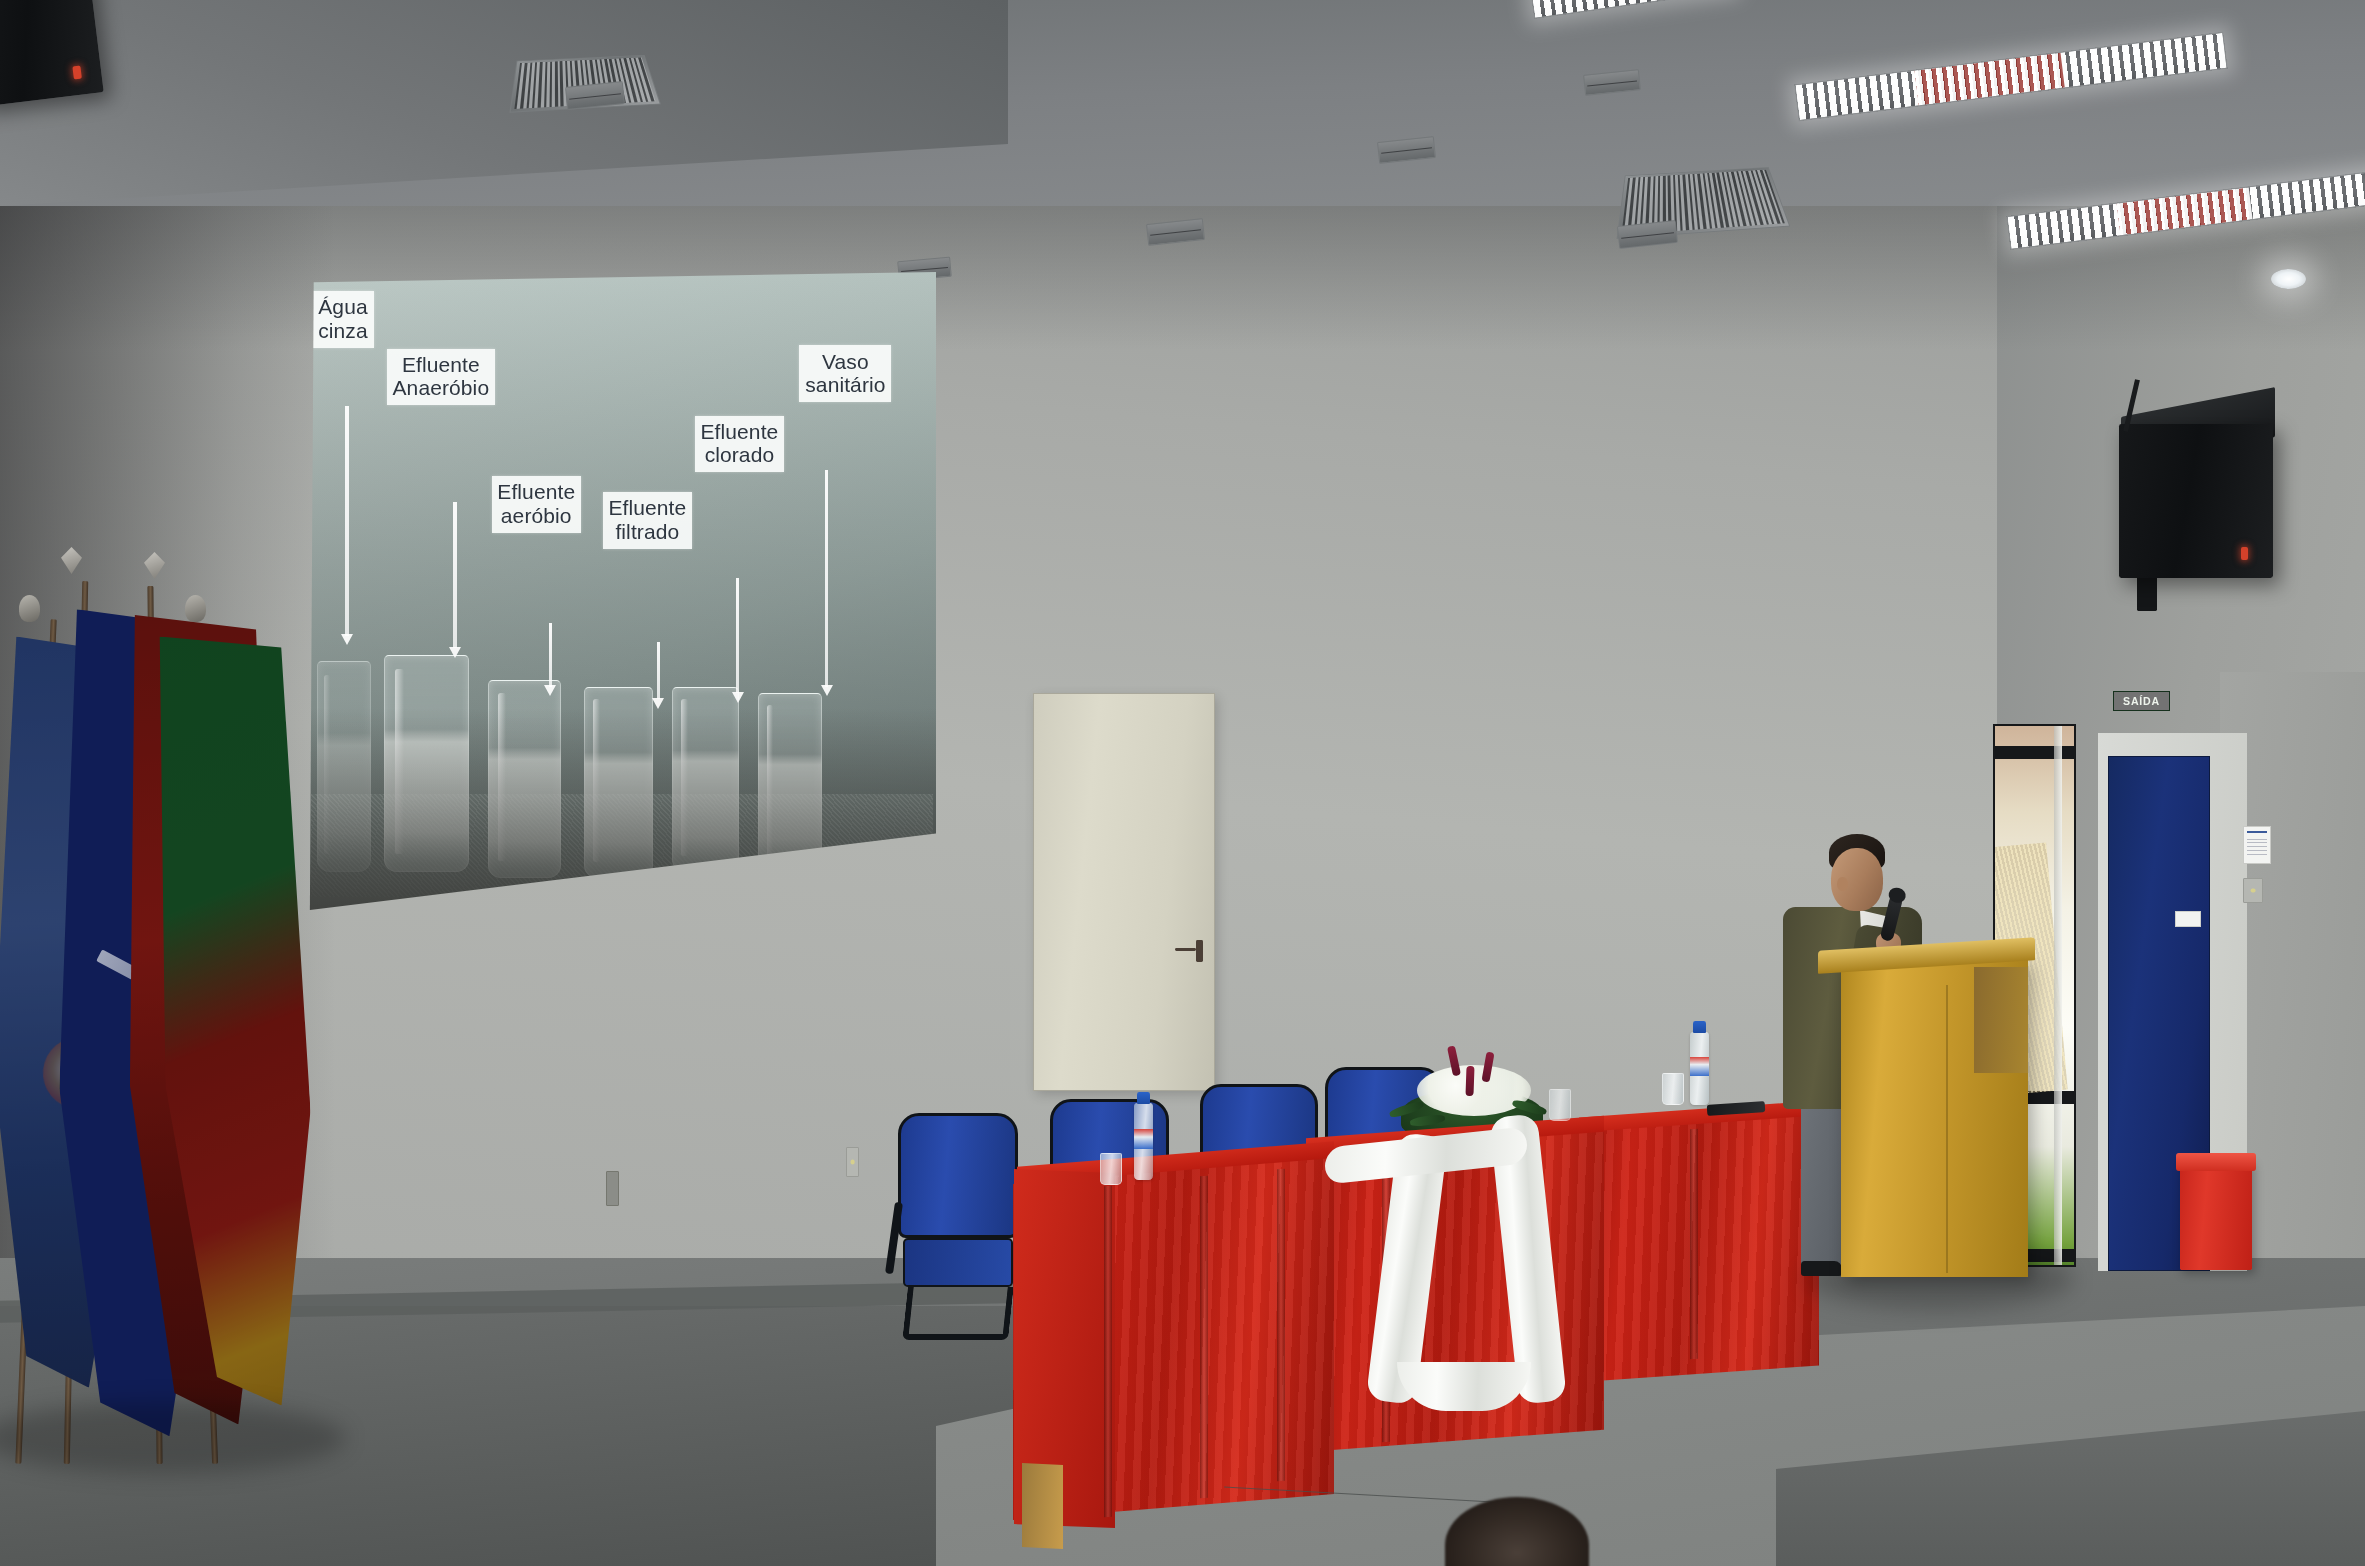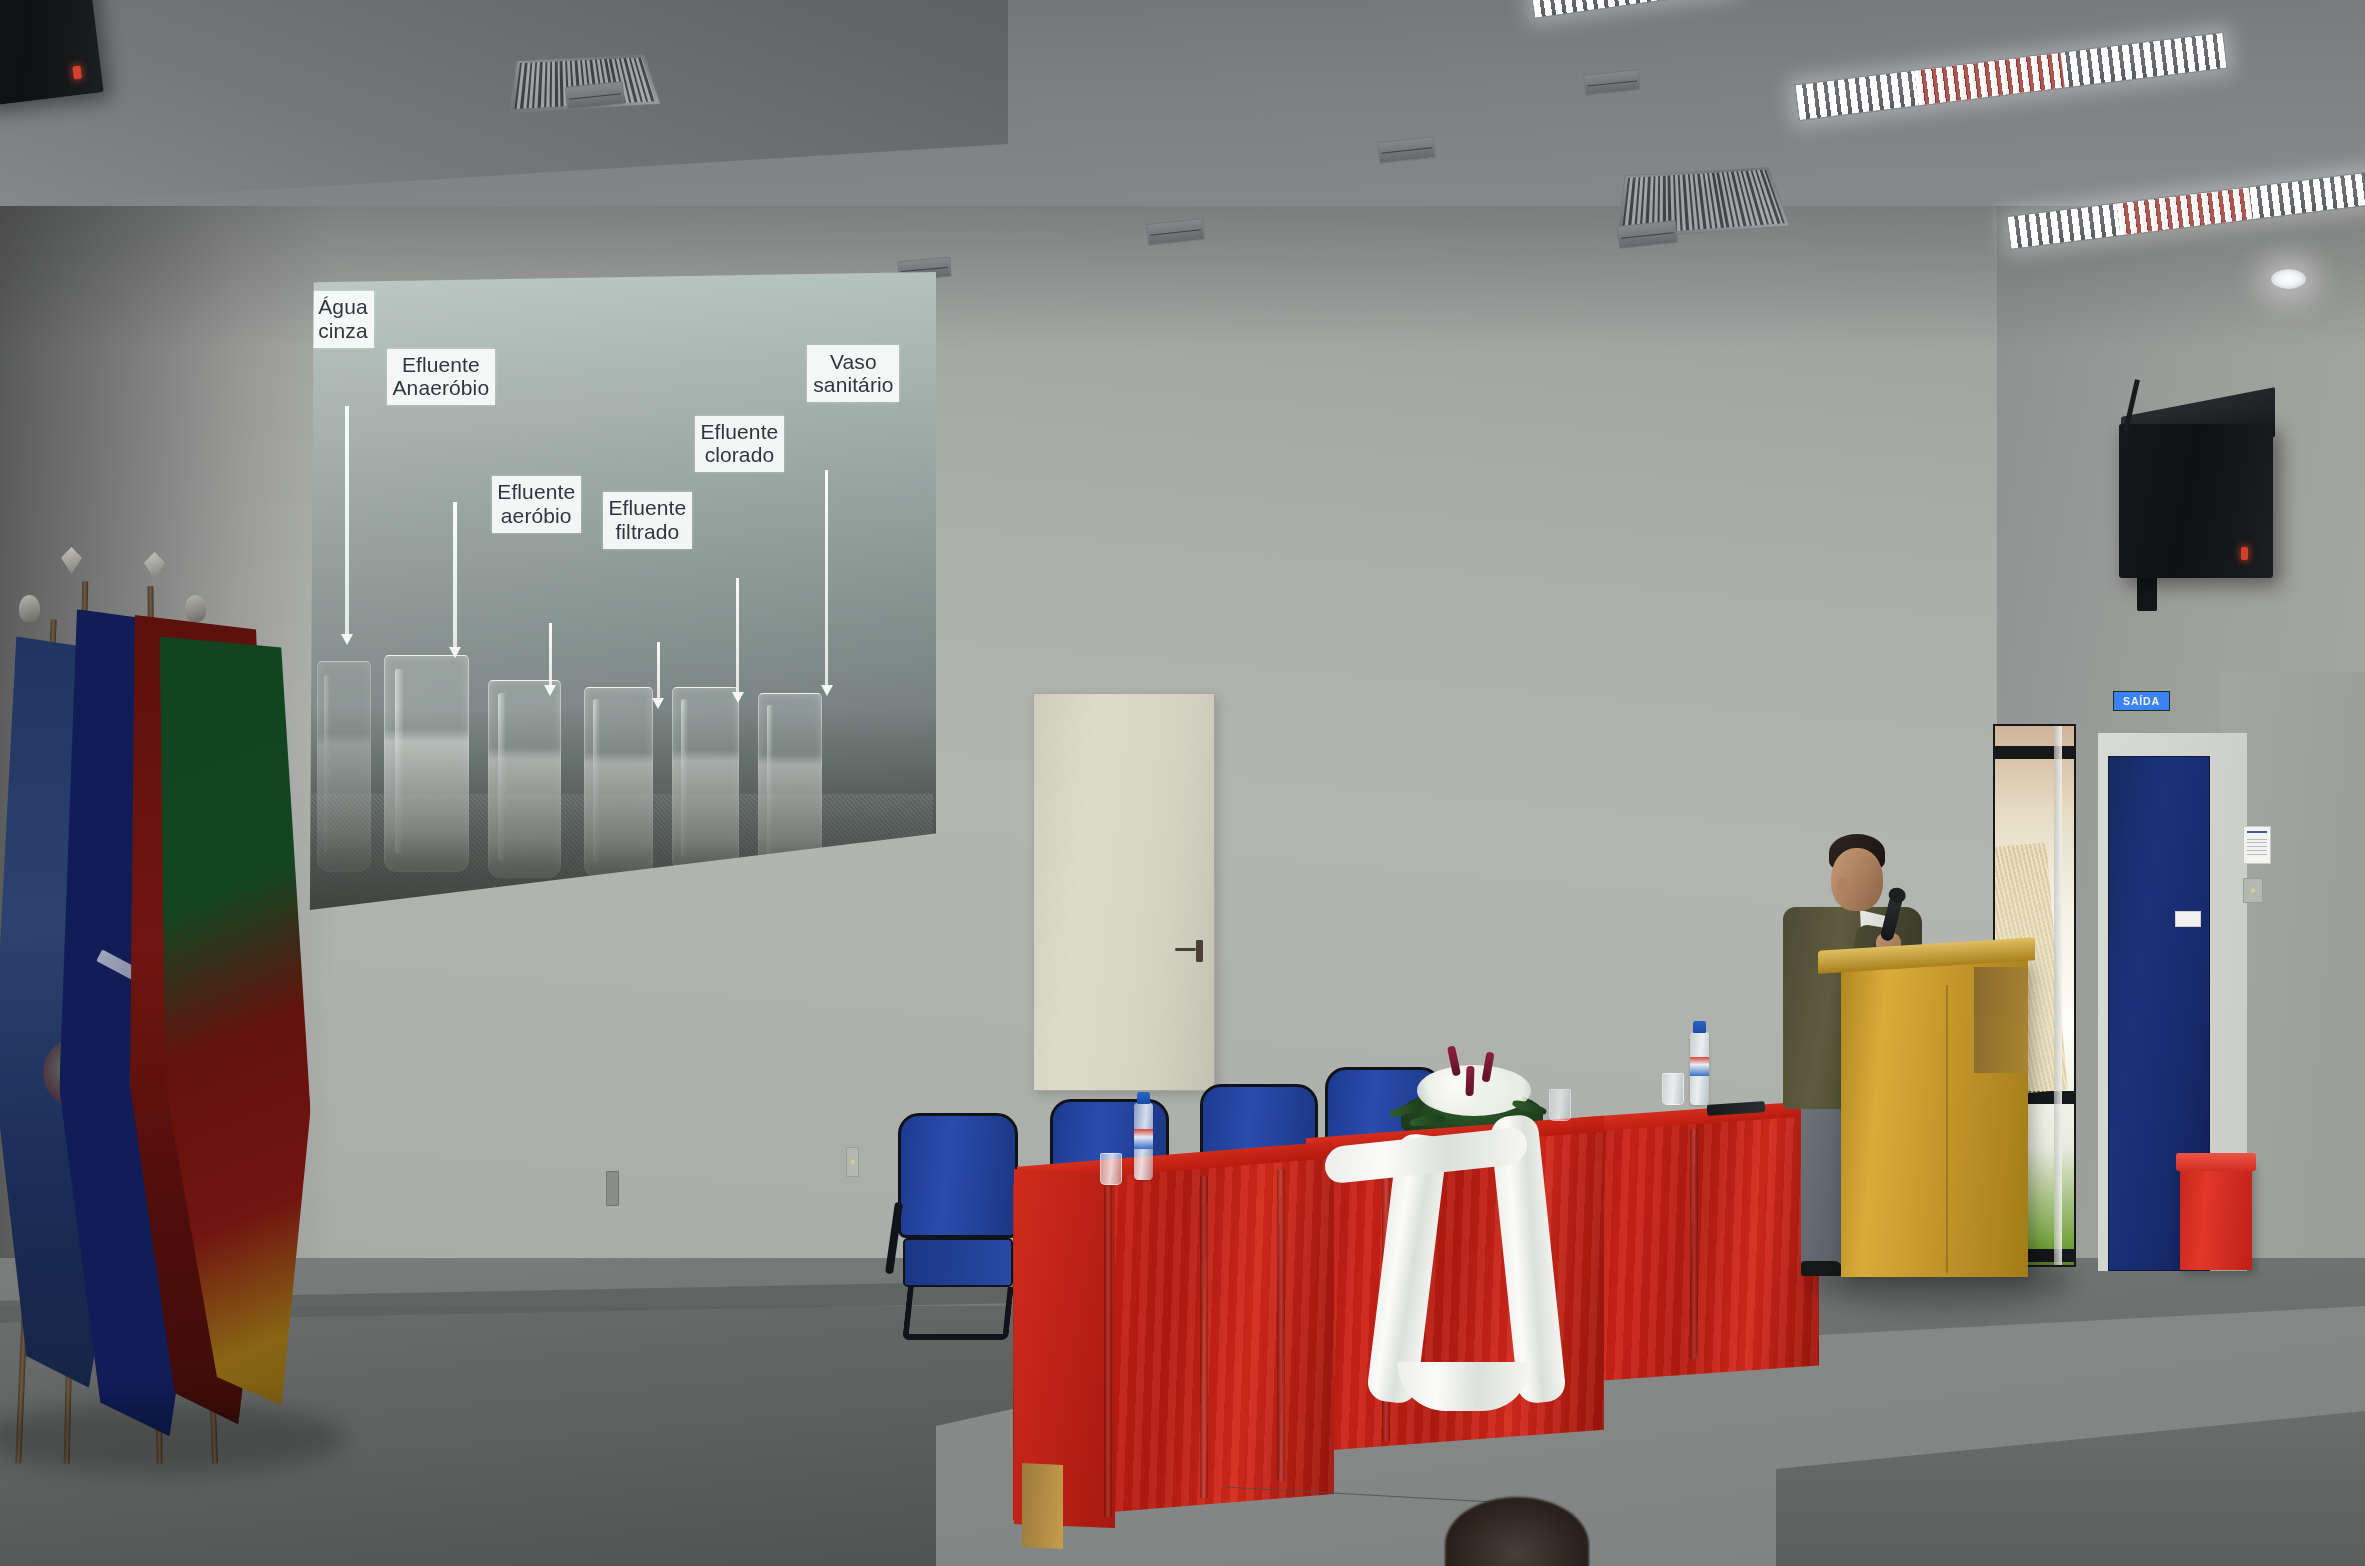--- a/index.html
+++ b/index.html
@@ -205,21 +205,21 @@
     position:absolute; background:#141618; border-radius:1.4px;
   }
   .spk-top{
     position:absolute;
     background:linear-gradient(170deg,#2b2e30,#17191b);
     border-radius:1.9px;
   }
 
   .exit-sign{
     position:absolute; left:2113px; top:691px; width:57px; height:20px;
-    background:#3b82f6; border:1px solid #16301d;
+    background:#737373; border:1px solid #16301d;
     display:flex; align-items:center; justify-content:center;
   }
   .exit-sign span{
     color:#eef4ec; font-size:10.6px; font-weight:bold; letter-spacing:0.8px;
   }
 
   .wall-poster{
     position:absolute; left:2127px; top:734px; width:111px; height:30px;
     background:
       linear-gradient(95deg,#c9b79a 0%,#ddcdb4 22%,#b6a489 40%,#e3d6bf 60%,#a89a84 78%,#cfc0a6 100%);
@@ -604,21 +604,21 @@
       <div class="slide-label" style="left:1.8%; top:3.0%;">Água
 cinza</div>
       <div class="slide-label" style="left:13.5%; top:12.0%;">Efluente
 Anaeróbio</div>
       <div class="slide-label" style="left:30.0%; top:32.0%;">Efluente
 aeróbio</div>
       <div class="slide-label" style="left:47.5%; top:34.5%;">Efluente
 filtrado</div>
       <div class="slide-label" style="left:62.0%; top:22.5%;">Efluente
 clorado</div>
-      <div class="slide-label" style="left:78.5%; top:11.5%;margin-left:8px;">Vaso
+      <div class="slide-label" style="left:78.5%; top:11.5%;">Vaso
 sanitário</div>
 
       <div class="proj-fade"></div>
     </div>
   </div>
 
   <div class="outlet" style="left:606px; top:1171px; width:13.4px; height:35px;"></div>
   <div class="switchplate" style="left:846px; top:1147px; width:13.4px; height:30px;"></div>
 
   <div class="door-cream">

